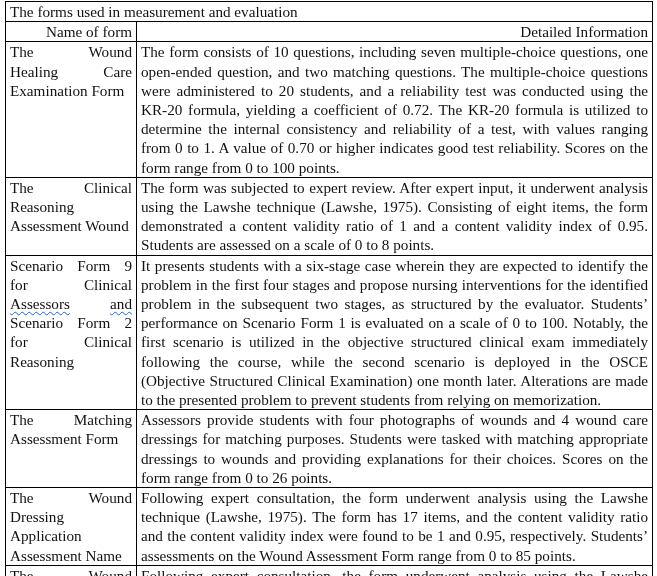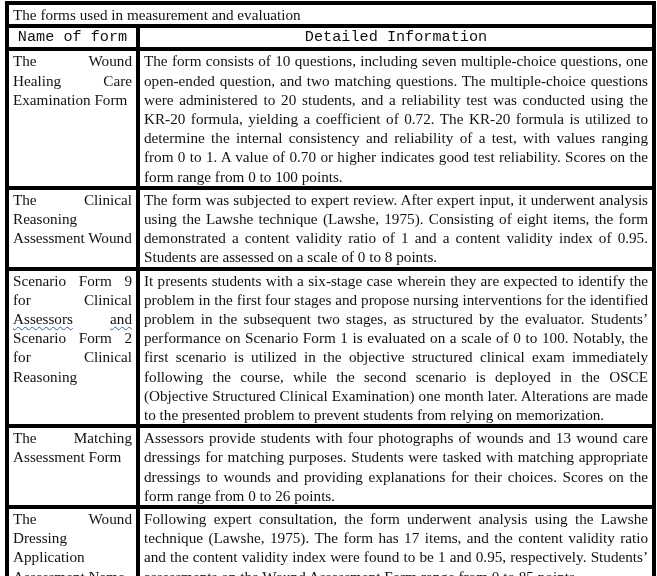--- a/index.html
+++ b/index.html
@@ -8,27 +8,27 @@
     position: absolute; left: 5px; top: 1px;
     width: 647px;
     border-collapse: collapse;
     font-family: "Liberation Serif", "DejaVu Serif", serif;
     font-size: 15.2px;
     line-height: 19.2px;
     color: #111111;
     table-layout: fixed;
   }
   .doc-table td, .doc-table th {
-    border: 4px solid #000000;
+    border: 1px solid #000000;
     padding: 0px 4px 0px 4px;
     vertical-align: top;
     font-weight: normal;
   }
   .doc-table .title-cell { text-align: left; }
-  .doc-table .hdr { text-align: center; font-family: Liberation Mono, monospace; }
+  .doc-table .hdr { text-align: right; }
   .doc-table .name-cell { text-align: justify; text-align-last: left; }
   .doc-table .info-cell { text-align: justify; text-align-last: left; margin-left: 16px; }
   col.c1 { width: 131px; }
   col.c2 { width: 516px; }
   .spell { text-decoration: underline wavy #2a5fc9; text-decoration-thickness: 1px; text-underline-offset: 2px; }
   .r-title td { height: 19px; }
   .r-head td, .r-head th { height: 19px; }
   .r1 td { height: 115px; }
   .r2 td { height: 70px; }
   .r3 td { height: 153px; }
@@ -59,21 +59,21 @@
   <tr class="r2">
     <td class="name-cell">The Clinical Reasoning Assessment Wound</td>
     <td class="info-cell">The form was subjected to expert review. After expert input, it underwent analysis using the Lawshe technique (Lawshe, 1975). Consisting of eight items, the form demonstrated a content validity ratio of 1 and a content validity index of 0.95. Students are assessed on a scale of 0 to 8 points.</td>
   </tr>
   <tr class="r3">
     <td class="name-cell"><span>Scenario Form 9 for Clinical </span><span class="spell">Assessors</span><span> </span><span class="spell">and</span><span> Scenario Form 2 for Clinical Reasoning</span></td>
     <td class="info-cell">It presents students with a six-stage case wherein they are expected to identify the problem in the first four stages and propose nursing interventions for the identified problem in the subsequent two stages, as structured by the evaluator. Students’ performance on Scenario Form 1 is evaluated on a scale of 0 to 100. Notably, the first scenario is utilized in the objective structured clinical exam immediately following the course, while the second scenario is deployed in the OSCE (Objective Structured Clinical Examination) one month later. Alterations are made to the presented problem to prevent students from relying on memorization.</td>
   </tr>
   <tr class="r4">
     <td class="name-cell">The Matching Assessment Form</td>
-    <td class="info-cell">Assessors provide students with four photographs of wounds and 13 wound care dressings for matching purposes. Students were tasked with matching appropriate dressings to wounds and providing explanations for their choices. Scores on the form range from 0 to 26 points.</td>
+    <td class="info-cell">Assessors provide students with four photographs of wounds and 4 wound care dressings for matching purposes. Students were tasked with matching appropriate dressings to wounds and providing explanations for their choices. Scores on the form range from 0 to 26 points.</td>
   </tr>
   <tr class="r5">
     <td class="name-cell">The Wound Dressing Application Assessment Name</td>
     <td class="info-cell">Following expert consultation, the form underwent analysis using the Lawshe technique (Lawshe, 1975). The form has 17 items, and the content validity ratio and the content validity index were found to be 1 and 0.95, respectively. Students’ assessments on the Wound Assessment Form range from 0 to 85 points.</td>
   </tr>
   <tr class="r6">
     <td class="name-cell">The Wound Assessment Form</td>
     <td class="info-cell">Following expert consultation, the form underwent analysis using the Lawshe technique (Lawshe, 1975). With a total of 14 items, the form achieved a content validity ratio of 1 and a content validity index of 0.95. Students’ assessments on the Wound Assessment Form range from 0 to 70 points.</td>
   </tr>
 </tbody>

